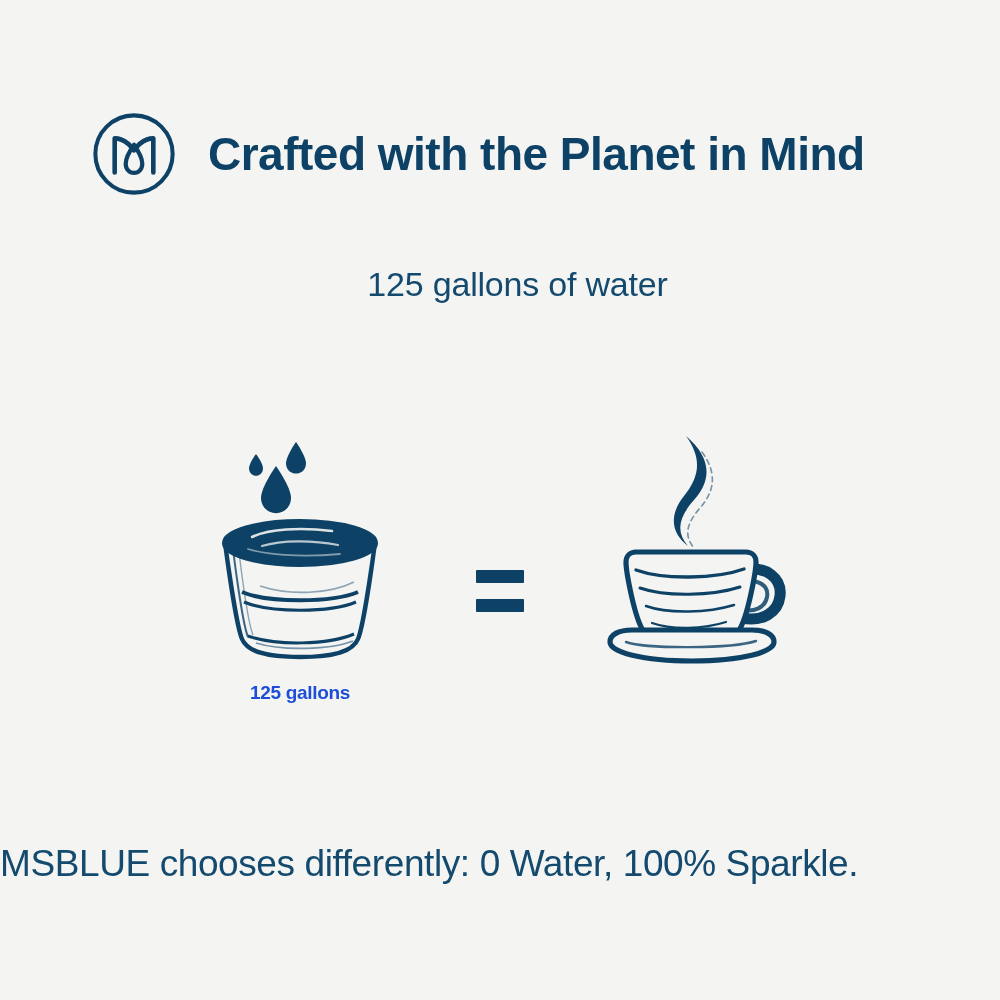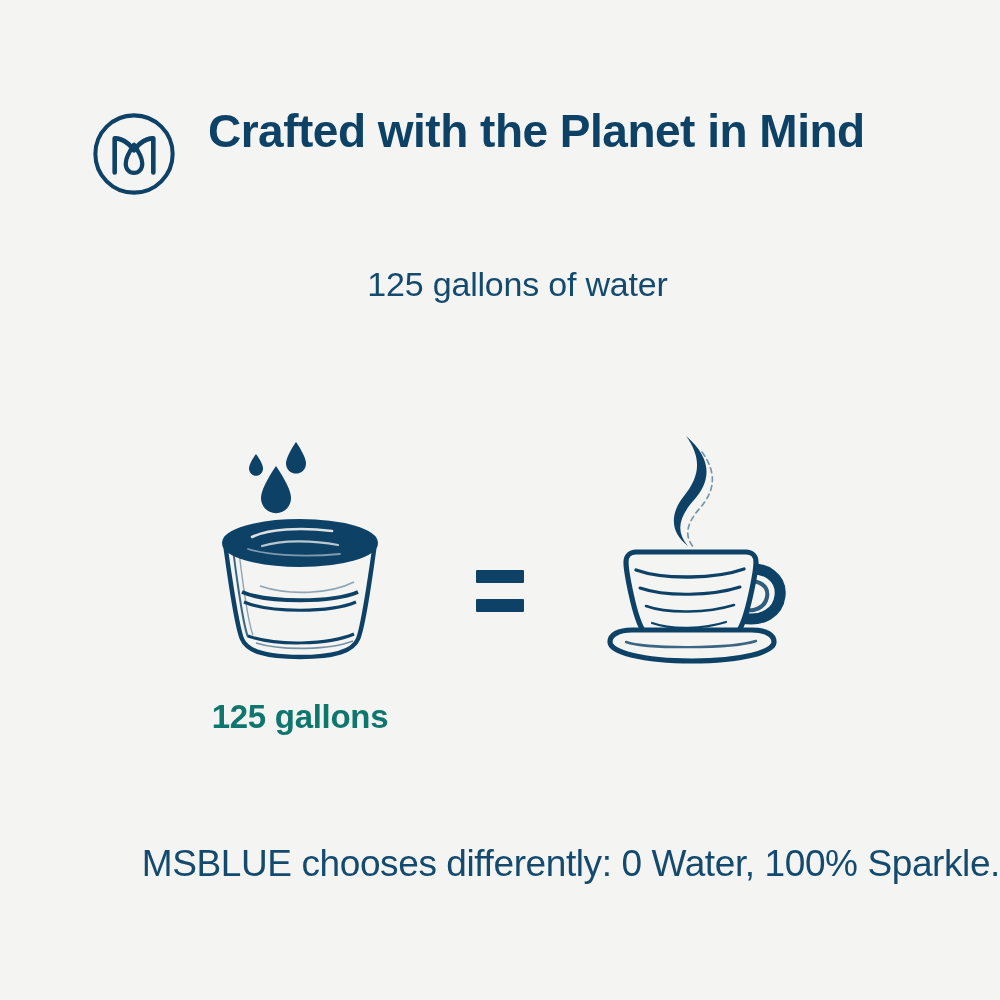--- a/index.html
+++ b/index.html
@@ -20,20 +20,21 @@
     height: 1000px;
     background: #f4f4f3;
   }
 
   
   .header {
     position: absolute;
     left: 88px;
     top: 108px;
     display: flex;
+    align-items: center;
     gap: 28px;
   }
   .brand-mark {
     width: 92px;
     height: 92px;
     flex: 0 0 92px;
     display: block;
   }
   .headline {
     font-size: 46px;
@@ -78,25 +79,25 @@
     flex-direction: column;
     align-items: center;
   }
   .art {
     height: 240px;
     display: flex;
     align-items: flex-end;
     justify-content: center;
   }
   .caption {
-    margin-top: 28px;
-    font-size: 33px;
+    margin-top: 12px;
+    font-size: 19px;
     font-weight: bold;
     letter-spacing: -0.3px;
-    color: #0f766e;
+    color: #1d4ed8;
   }
   .equals {
     width: 100px;
     display: flex;
     flex-direction: column;
     align-items: center;
     justify-content: center;
     gap: 16px;
     margin-top: 140px;
   }
@@ -106,21 +107,21 @@
     background: #0d4266;
     border-radius: 1px;
   }
 
   
   .tagline {
     position: absolute;
     left: 0;
     top: 843px;
     width: 1000px;
-    text-align: right;
+    text-align: left;
     font-size: 37px;
     font-weight: 400;
     letter-spacing: -0.4px;
     color: #134a6e;
     white-space: nowrap;
   }
 </style>
 </head>
 <body>
 

